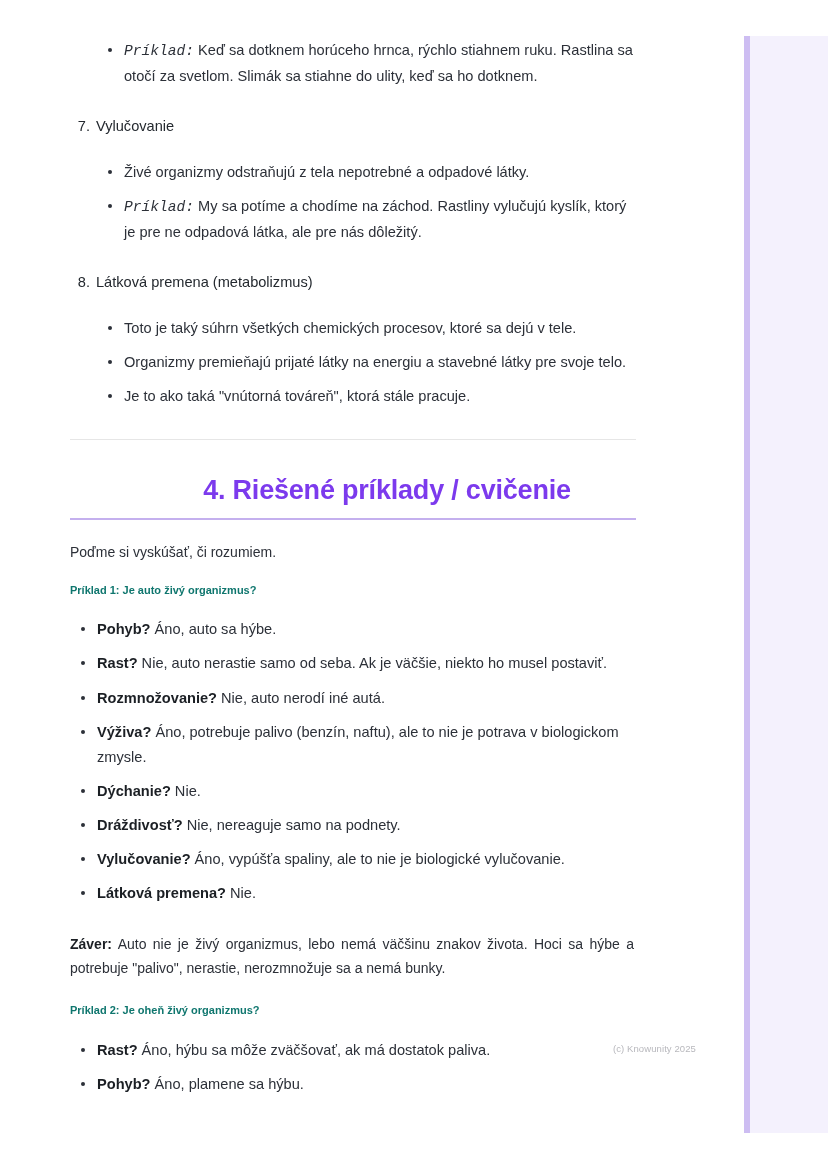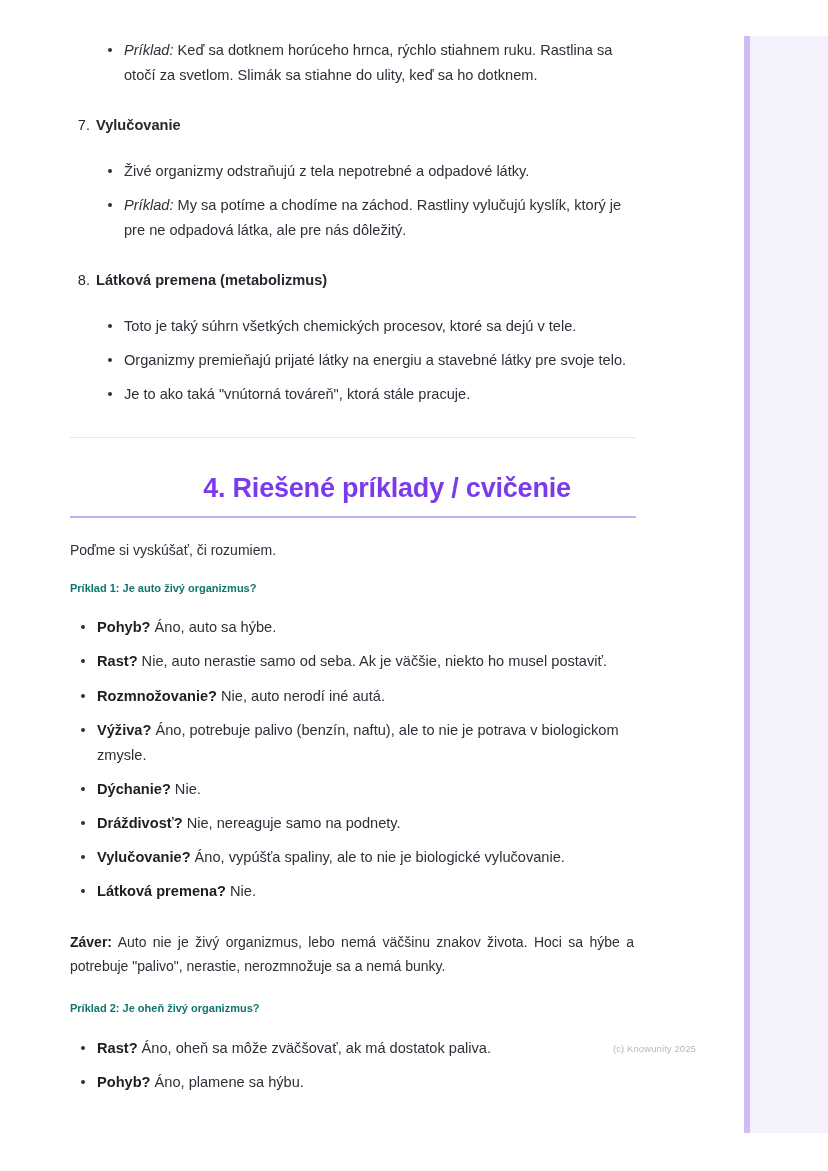--- a/index.html
+++ b/index.html
@@ -57,21 +57,21 @@
   .num-item .num {
     position: absolute;
     left: 0;
     top: 0;
     width: 20px;
     text-align: right;
     font-weight: 400;
     color: #24292f;
   }
   .num-item .num-label {
-    font-weight: bold;
+    font-weight: normal;
     text-align: right;
   }
 
   
   ul.bul {
     list-style: none;
     margin: 0;
     padding: 0;
   }
   ul.bul > li {
@@ -91,21 +91,21 @@
     background: #2c3038;
     left: -16px;
     top: 10px;
   }
 
   
   ul.lvl1 { margin-left: 97px; margin-right: 60px; }
   
   ul.lvl2 { margin-left: 124px; margin-right: 70px; }
 
-  .it { font-style: italic; }
+  .it { font-style: italic; font-family: Liberation Mono, monospace; }
   .bd { font-weight: bold; color: #1b1f24; }
 
   hr.rule {
     border: none;
     border-top: 1px solid #e6e6e6;
     margin: 0;
     width: 566px;
     margin-left: 70px;
   }
 
@@ -238,19 +238,19 @@
 
   <p class="para para-just"><span class="bd">Záver:</span><span> Auto nie je živý organizmus, lebo nemá väčšinu znakov života. Hoci sa hýbe a potrebuje "palivo", nerastie, nerozmnožuje sa a nemá bunky.</span></p>
 
   <div class="sp-22"></div>
 
   <p class="q-head">Príklad 2: Je oheň živý organizmus?</p>
 
   <div class="sp-18"></div>
 
   <ul class="bul lvl1">
-    <li><span class="bd">Rast?</span><span> Áno, oheň sa môže zväčšovať, ak má dostatok paliva.</span></li>
+    <li><span class="bd">Rast?</span><span> Áno, hýbu sa môže zväčšovať, ak má dostatok paliva.</span></li>
     <li><span class="bd">Pohyb?</span><span> Áno, plamene sa hýbu.</span></li>
   </ul>
 
 </div>
 
 <div id="footer-watermark">(c) Knowunity 2025</div>
 
 </body></html>

